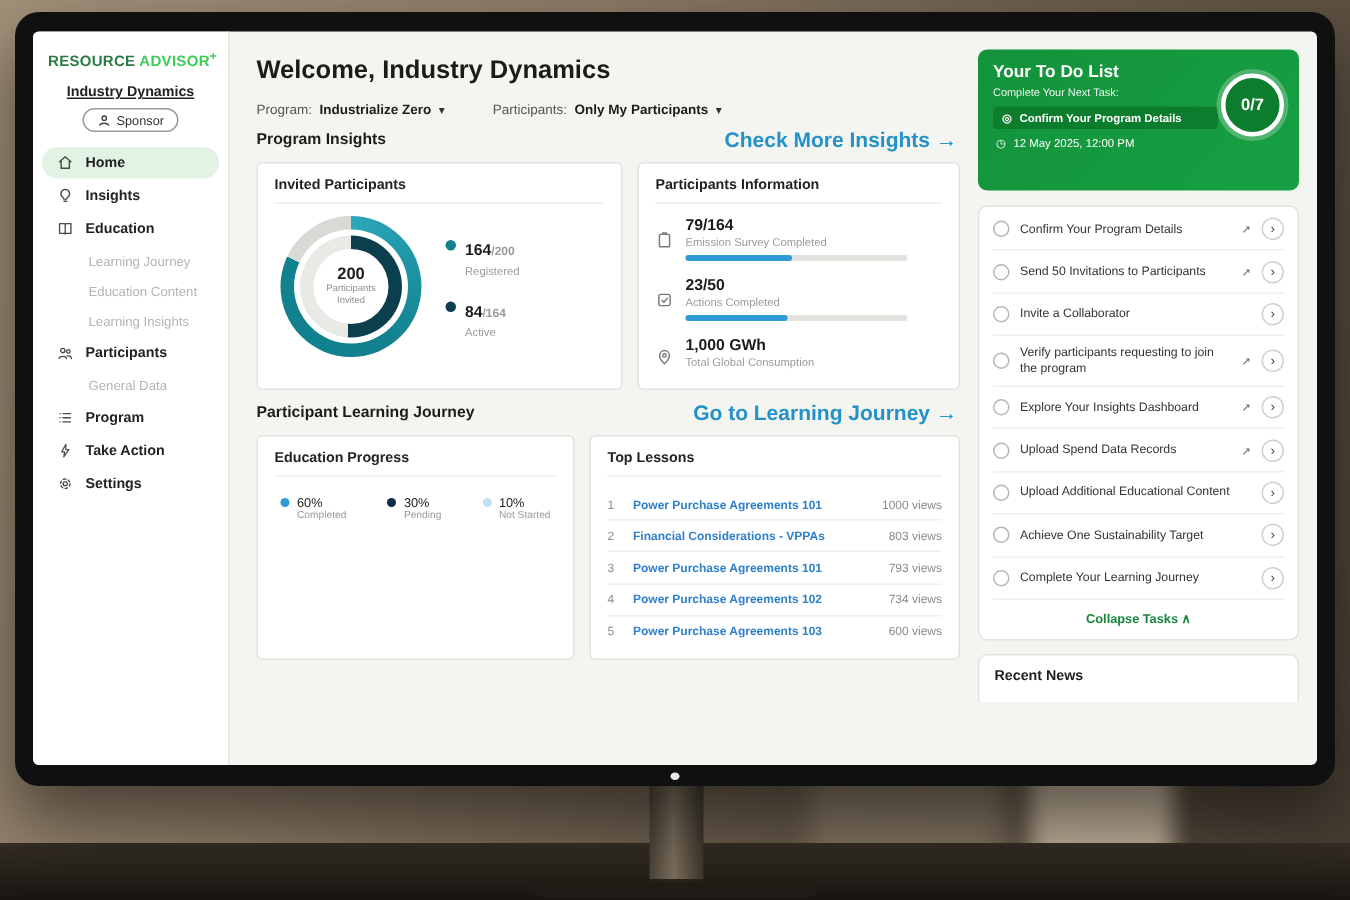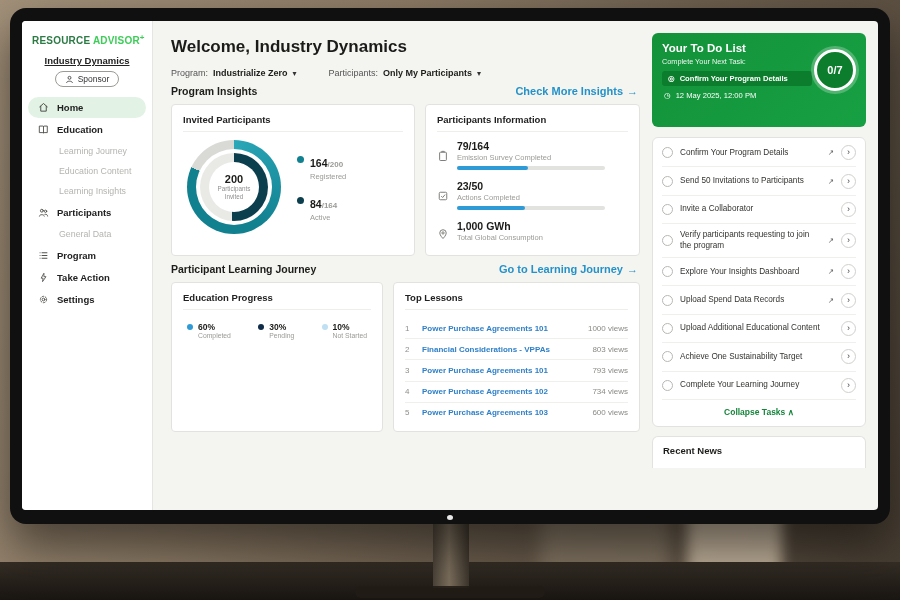--- a/index.html
+++ b/index.html
@@ -37,21 +37,21 @@
   
   .main { flex:1; min-width:0; padding:12px 10px 8px 18px; }
   .welcome { font-size:17px; font-weight:bold; color:#1b1b19; margin:4px 0 11px; }
   .filters { display:flex; gap:32px; font-size:9px; margin-bottom:4px; }
   .filter { display:flex; align-items:center; gap:5px; cursor:pointer; }
   .flabel { color:#555; }
   .fvalue { font-weight:bold; color:#1c1c1a; }
   .caret { font-size:8px; color:#333; }
   .sec-head { display:flex; justify-content:space-between; align-items:center; margin:7px 2px 7px 0; }
   .sec-title { font-size:10.5px; font-weight:bold; color:#1d1d1b; }
-  .sec-link { font-size:11px; color:#2492c8; font-weight:bold; display:flex; align-items:center; gap:4px; cursor:pointer; }
+  .sec-link { font-size:14px; color:#2492c8; font-weight:bold; display:flex; align-items:center; gap:4px; cursor:pointer; }
   .cards-row { display:flex; gap:10px; margin-bottom:5px; }
   .card { background:#fff; border:1px solid #e2e2de; border-radius:4px; padding:9px 11px; }
   .card-title { font-size:9.5px; font-weight:bold; color:#222; border-bottom:1px solid #eeeeea; padding-bottom:6px; margin-bottom:8px; }
 
   
   .card-invited { width:245px; height:152px; }
   .invited-body { display:flex; align-items:center; gap:16px; padding-left:4px; }
   .donut { width:94px; height:94px; position:relative; flex-shrink:0; }
   .d1 { position:absolute; inset:0; border-radius:50%; background:conic-gradient(#2aa7b8 0deg,#11808f 150deg 295deg,#d9d9d5 295deg 360deg); }
   .d1h { position:absolute; inset:9px; border-radius:50%; background:#fff; }
@@ -85,21 +85,21 @@
   .gauge-hole { position:absolute; left:22px; top:22px; width:80px; height:80px; border-radius:50%; background:#fff; }
   .gauge-center { position:absolute; left:0; right:0; bottom:0; text-align:center; }
   .g-val { font-size:13px; font-weight:bold; color:#1b1b19; }
   .g-lab { font-size:7px; color:#8e8e8a; }
   .gleg { display:flex; justify-content:space-between; margin-top:12px; padding:0 4px; }
   .gleg-item { display:flex; gap:5px; align-items:flex-start; }
   .gleg .dot { width:6px; height:6px; margin-top:2px; }
   .dot-blue { background:#2e9bd6; }
   .dot-navy { background:#0e2b47; }
   .dot-pale { background:#bfe0f2; }
-  .gleg-val { font-size:8.5px; font-weight:bold; color:#1b1b19; }
+  .gleg-val { font-size:8.5px; font-weight:normal; color:#1b1b19; }
   .gleg-lab { font-size:6.8px; color:#9a9a96; }
 
   
   .card-lessons { flex:1; height:150px; }
   .lesson { display:flex; align-items:center; gap:9px; padding:5.6px 0; border-bottom:1px solid #efefeb; font-size:8px; }
   .lesson:last-child { border-bottom:none; }
   .l-rank { color:#8e8e8a; width:8px; flex-shrink:0; }
   .l-title { flex:1; color:#2f80c8; font-weight:bold; cursor:pointer; white-space:nowrap; overflow:hidden; }
   .l-views { color:#8a8a86; flex-shrink:0; }
 
@@ -148,20 +148,26 @@
       </div>
       <nav>
         <div class="nav-item active">
           <svg viewBox="0 0 16 16" fill="none" stroke="currentColor" stroke-width="1.4" stroke-linecap="round" stroke-linejoin="round">
               <path d="M2.5 7 L8 2.2 L13.5 7 M4 6.3 V13.3 H12 V6.3"></path>
             </svg>
           <span>Home</span>
         </div>
         <div class="nav-item">
           <svg viewBox="0 0 16 16" fill="none" stroke="currentColor" stroke-width="1.3" stroke-linecap="round" stroke-linejoin="round">
+              <path d="M8 1.8a4.2 4.2 0 0 1 2.3 7.7c-.5.4-.8 1-.8 1.7H6.5c0-.7-.3-1.3-.8-1.7A4.2 4.2 0 0 1 8 1.8Z M6.7 13.3h2.6"></path>
+            </svg>
+          <span>Insights</span>
+        </div>
+        <div class="nav-item">
+          <svg viewBox="0 0 16 16" fill="none" stroke="currentColor" stroke-width="1.3" stroke-linecap="round" stroke-linejoin="round">
               <path d="M2.5 3H7c.6 0 1 .4 1 .9.1-.5.5-.9 1-.9h4.5v9.5H9c-.5 0-.9.3-1 .7-.1-.4-.5-.7-1-.7H2.5Z M8 3.9v9"></path>
             </svg>
           <span>Education</span>
         </div>
         <div class="nav-sub">Learning Journey</div>
         <div class="nav-sub">Education Content</div>
         <div class="nav-sub">Learning Insights</div>
         <div class="nav-item">
           <svg viewBox="0 0 16 16" fill="none" stroke="currentColor" stroke-width="1.3" stroke-linecap="round" stroke-linejoin="round">
               <circle cx="5.6" cy="5.4" r="2.1"></circle>

